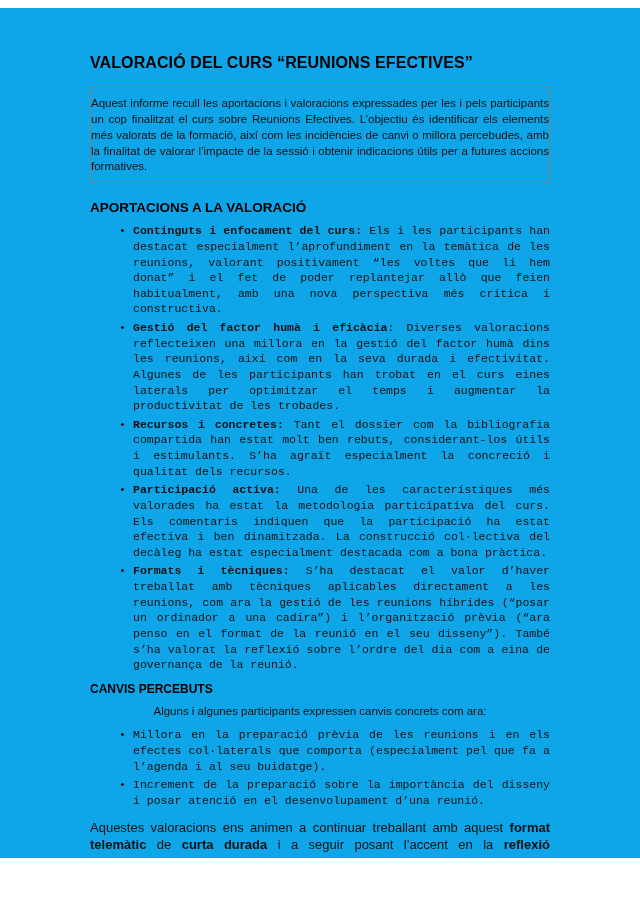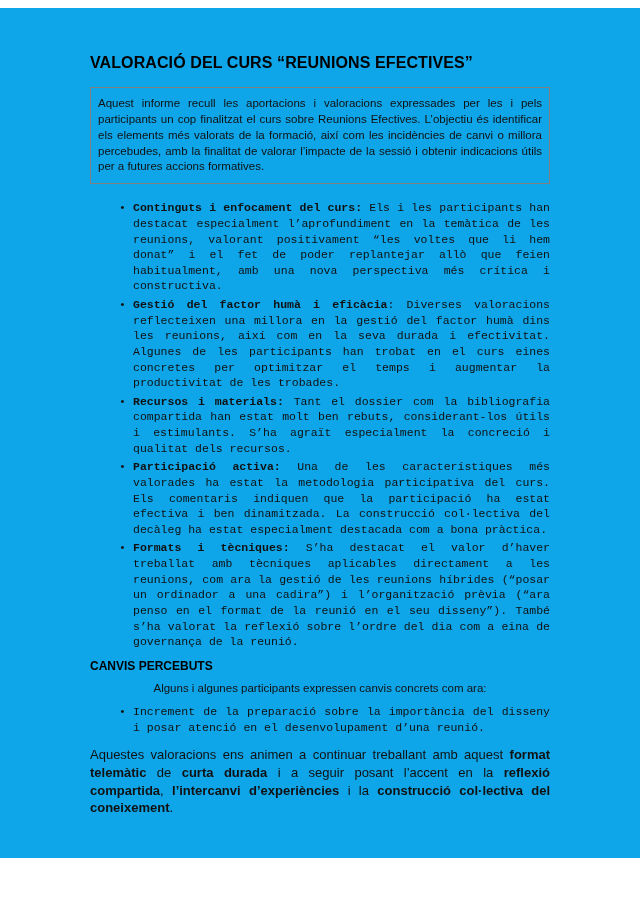--- a/index.html
+++ b/index.html
@@ -17,21 +17,21 @@
   }
   .title {
     font-size: 16px;
     font-weight: 700;
     letter-spacing: 0.1px;
     margin-bottom: 15px;
     color: #000000;
   }
   .intro-box {
     border: 1px solid #7f7f7f;
-    padding: 8px 7px;
+    padding: 8px 0;
     margin-bottom: 16px;
   }
   .intro-text {
     font-size: 11.5px;
     line-height: 1.38;
     text-align: justify;
   }
   .section-heading {
     font-size: 13.5px;
     font-weight: 700;
@@ -82,32 +82,34 @@
 <body>
 
 <div class="page">
 
   <h1 class="title">VALORACIÓ DEL CURS “REUNIONS EFECTIVES”</h1>
 
   <div class="intro-box">
     <p class="intro-text">Aquest informe recull les aportacions i valoracions expressades per les i pels participants un cop finalitzat el curs sobre Reunions Efectives. L’objectiu és identificar els elements més valorats de la formació, així com les incidències de canvi o millora percebudes, amb la finalitat de valorar l’impacte de la sessió i obtenir indicacions útils per a futures accions formatives.</p>
   </div>
 
+  <h2 class="section-heading">APORTACIONS A LA VALORACIÓ</h2>
 
   <ul class="bullets">
     <li><strong>Continguts i enfocament del curs:</strong><span> Els i les participants han destacat especialment l’aprofundiment en la temàtica de les reunions, valorant positivament “les voltes que li hem donat” i el fet de poder replantejar allò que feien habitualment, amb una nova perspectiva més crítica i constructiva.</span></li>
-    <li><strong>Gestió del factor humà i eficàcia</strong><span>: Diverses valoracions reflecteixen una millora en la gestió del factor humà dins les reunions, així com en la seva durada i efectivitat. Algunes de les participants han trobat en el curs eines concretes per optimitzar el temps i augmentar la productivitat de les trobades.</span></li>
-    <li><strong>Recursos i materials:</strong><span> Tant el dossier com la bibliografia compartida han estat molt ben rebuts, considerant-los útils i estimulants. S’ha agraït especialment la concreció i qualitat dels recursos.</span></li>
+    <li><strong>Gestió del factor humà i eficàcia</strong><span>: Diverses valoracions reflecteixen una millora en la gestió del factor humà dins les reunions, així com en la seva durada i efectivitat. Algunes de les participants han trobat en el curs eines laterals per optimitzar el temps i augmentar la productivitat de les trobades.</span></li>
+    <li><strong>Recursos i concretes:</strong><span> Tant el dossier com la bibliografia compartida han estat molt ben rebuts, considerant-los útils i estimulants. S’ha agraït especialment la concreció i qualitat dels recursos.</span></li>
     <li><strong>Participació activa:</strong><span> Una de les característiques més valorades ha estat la metodologia participativa del curs. Els comentaris indiquen que la participació ha estat efectiva i ben dinamitzada. La construcció col·lectiva del decàleg ha estat especialment destacada com a bona pràctica.</span></li>
     <li><strong>Formats i tècniques:</strong><span> S’ha destacat el valor d’haver treballat amb tècniques aplicables directament a les reunions, com ara la gestió de les reunions híbrides (“posar un ordinador a una cadira”) i l’organització prèvia (“ara penso en el format de la reunió en el seu disseny”). També s’ha valorat la reflexió sobre l’ordre del dia com a eina de governança de la reunió.</span></li>
   </ul>
 
   <h3 class="sub-heading">CANVIS PERCEBUTS</h3>
 
   <p class="lead">Alguns i algunes participants expressen canvis concrets com ara:</p>
 
   <ul class="bullets">
+    <li>Millora en la preparació prèvia de les reunions i en els efectes col·laterals que comporta (especialment pel que fa a l’agenda i al seu buidatge).</li>
     <li>Increment de la preparació sobre la importància del disseny i posar atenció en el desenvolupament d’una reunió.</li>
   </ul>
 
   <p class="closing"><span>Aquestes valoracions ens animen a continuar treballant amb aquest </span><strong>format telemàtic</strong><span> de </span><strong>curta durada</strong><span> i a seguir posant l’accent en la </span><strong>reflexió compartida</strong><span>, </span><strong>l’intercanvi d’experiències</strong><span> i la </span><strong>construcció col·lectiva del coneixement</strong><span>.</span></p>
 
 </div>
 
 </body></html>

